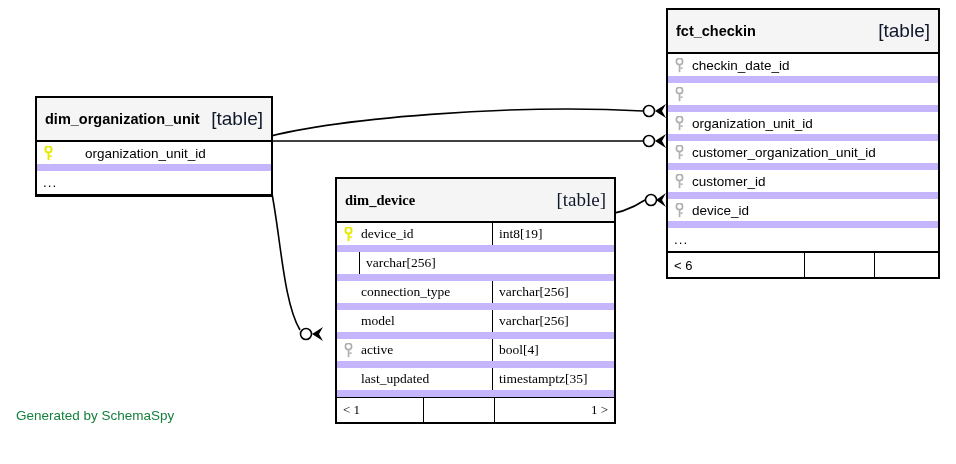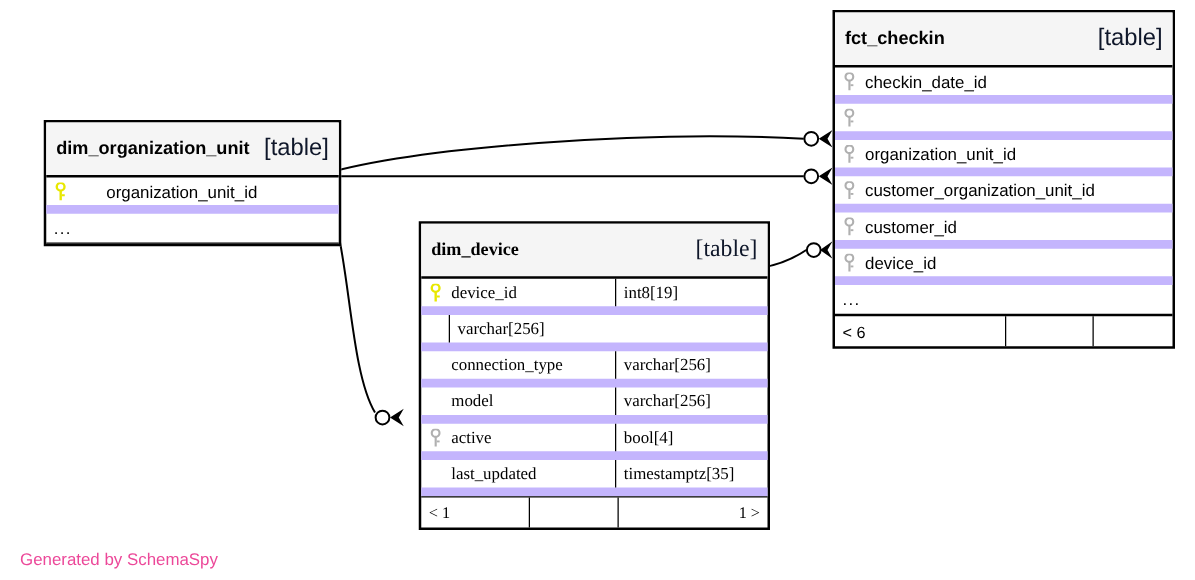--- a/index.html
+++ b/index.html
@@ -154,23 +154,23 @@
   #ckfoot-3 { flex: 1 1 auto; }
 
   #dvfoot-1 { width: 86px; }
   #dvfoot-2 { width: 71px; }
   #dvfoot-3 { flex: 1 1 auto; }
 
   
   #caption {
     position: absolute;
     left: 16px;
-    top: 440px;
+    top: 408px;
     font-size: 13.5px;
-    color: #ec4899;
+    color: #15803d;
     white-space: nowrap;
   }
 </style>
 </head>
 <body>
 
 <div id="canvas">
 
   <svg id="edges" viewBox="0 0 956 464" width="956" height="464">
     <g fill="none" stroke="#000000" stroke-width="1.6">

